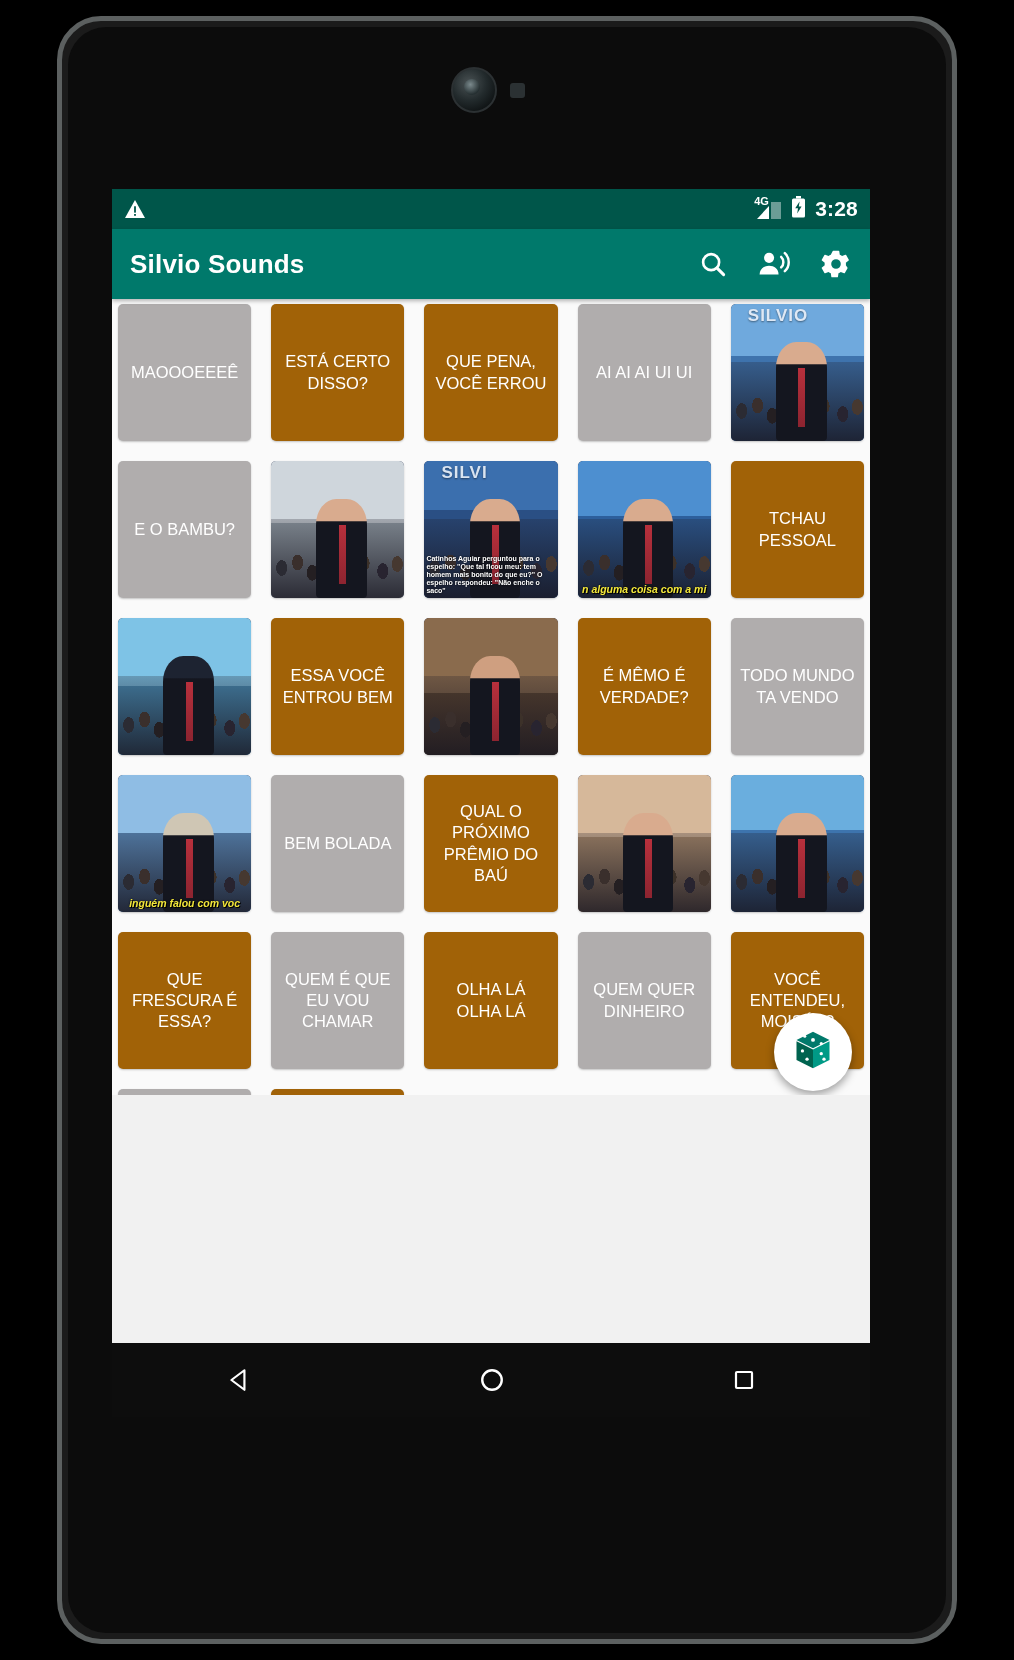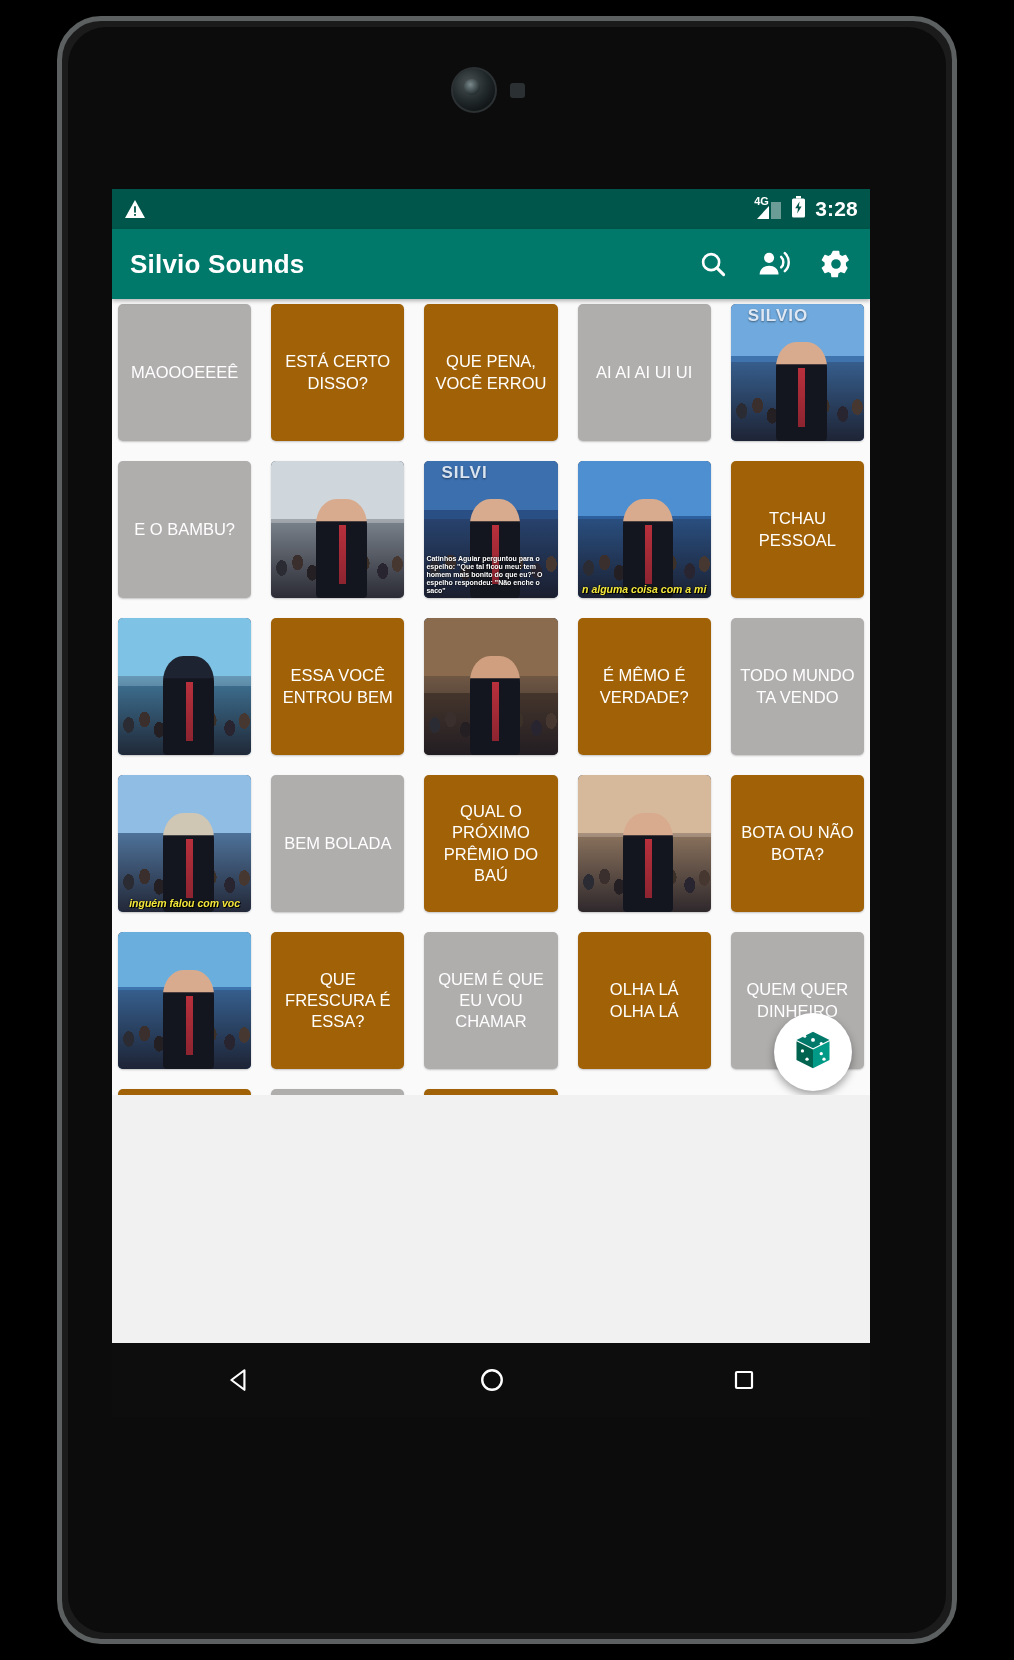--- a/index.html
+++ b/index.html
@@ -361,23 +361,20 @@
             <div class="tile green">
               <span class="label">QUAL O PRÓXIMO PRÊMIO DO BAÚ</span>
             </div>
             <div class="tile image">
               <div class="thumb">
                 <div class="bg" style="background: linear-gradient(rgb(214, 184, 154) 0px, rgb(214, 184, 154) 45%, rgb(176, 144, 111) 45%, rgb(176, 144, 111) 100%);"></div>
                 <div class="crowd"></div>
                 <div class="host" style="background: linear-gradient(rgb(217, 171, 142) 0px, rgb(217, 171, 142) 22%, rgb(20, 22, 31) 23%, rgb(20, 22, 31) 100%);"></div>
               </div>
             </div>
-            <div class="tile green">
-              <span class="label">BOTA OU NÃO BOTA?</span>
-            </div>
             <div class="tile image">
               <div class="thumb">
                 <div class="bg" style="background: linear-gradient(rgb(106, 174, 222) 0px, rgb(106, 174, 222) 40%, rgb(61, 116, 174) 40%, rgb(61, 116, 174) 100%);"></div>
                 <div class="crowd"></div>
                 <div class="host" style="background: linear-gradient(rgb(217, 171, 142) 0px, rgb(217, 171, 142) 22%, rgb(20, 22, 31) 23%, rgb(20, 22, 31) 100%);"></div>
               </div>
             </div>
             <div class="tile green">
               <span class="label">QUE FRESCURA É ESSA?</span>
             </div>

